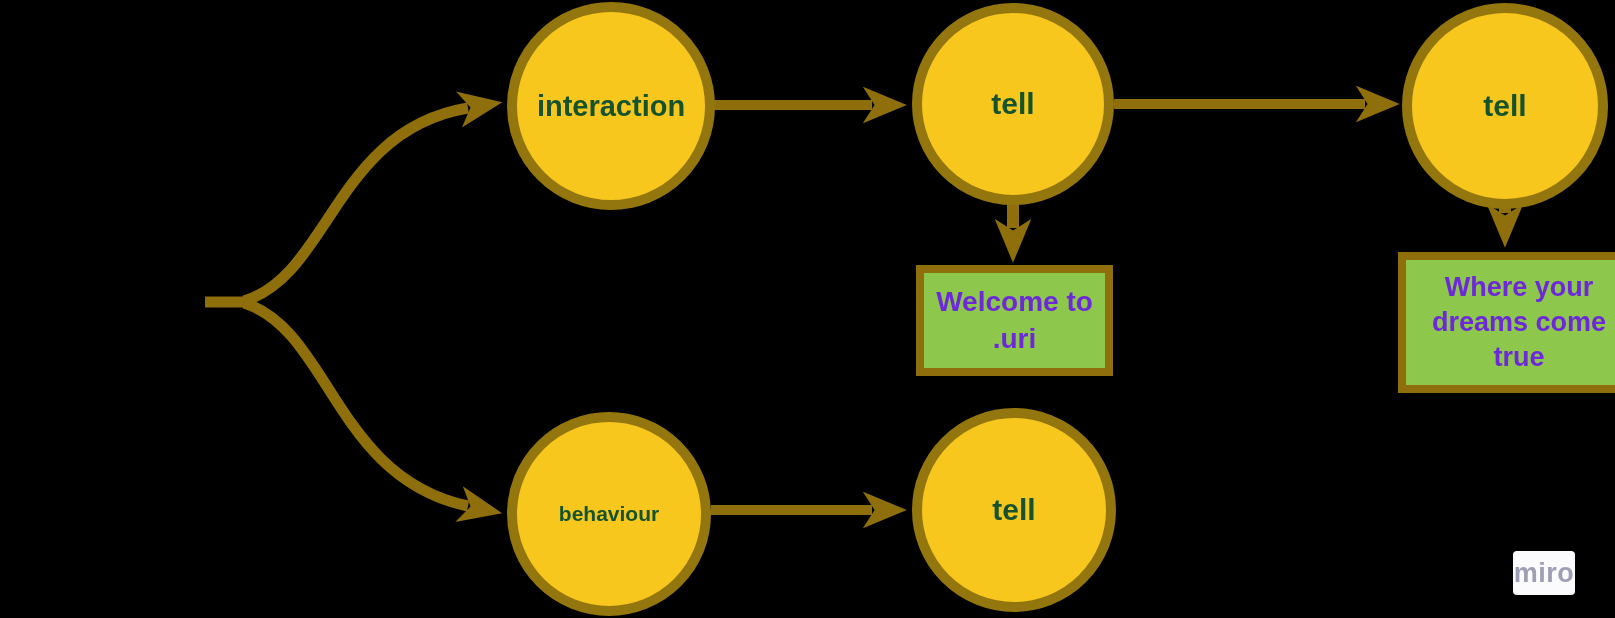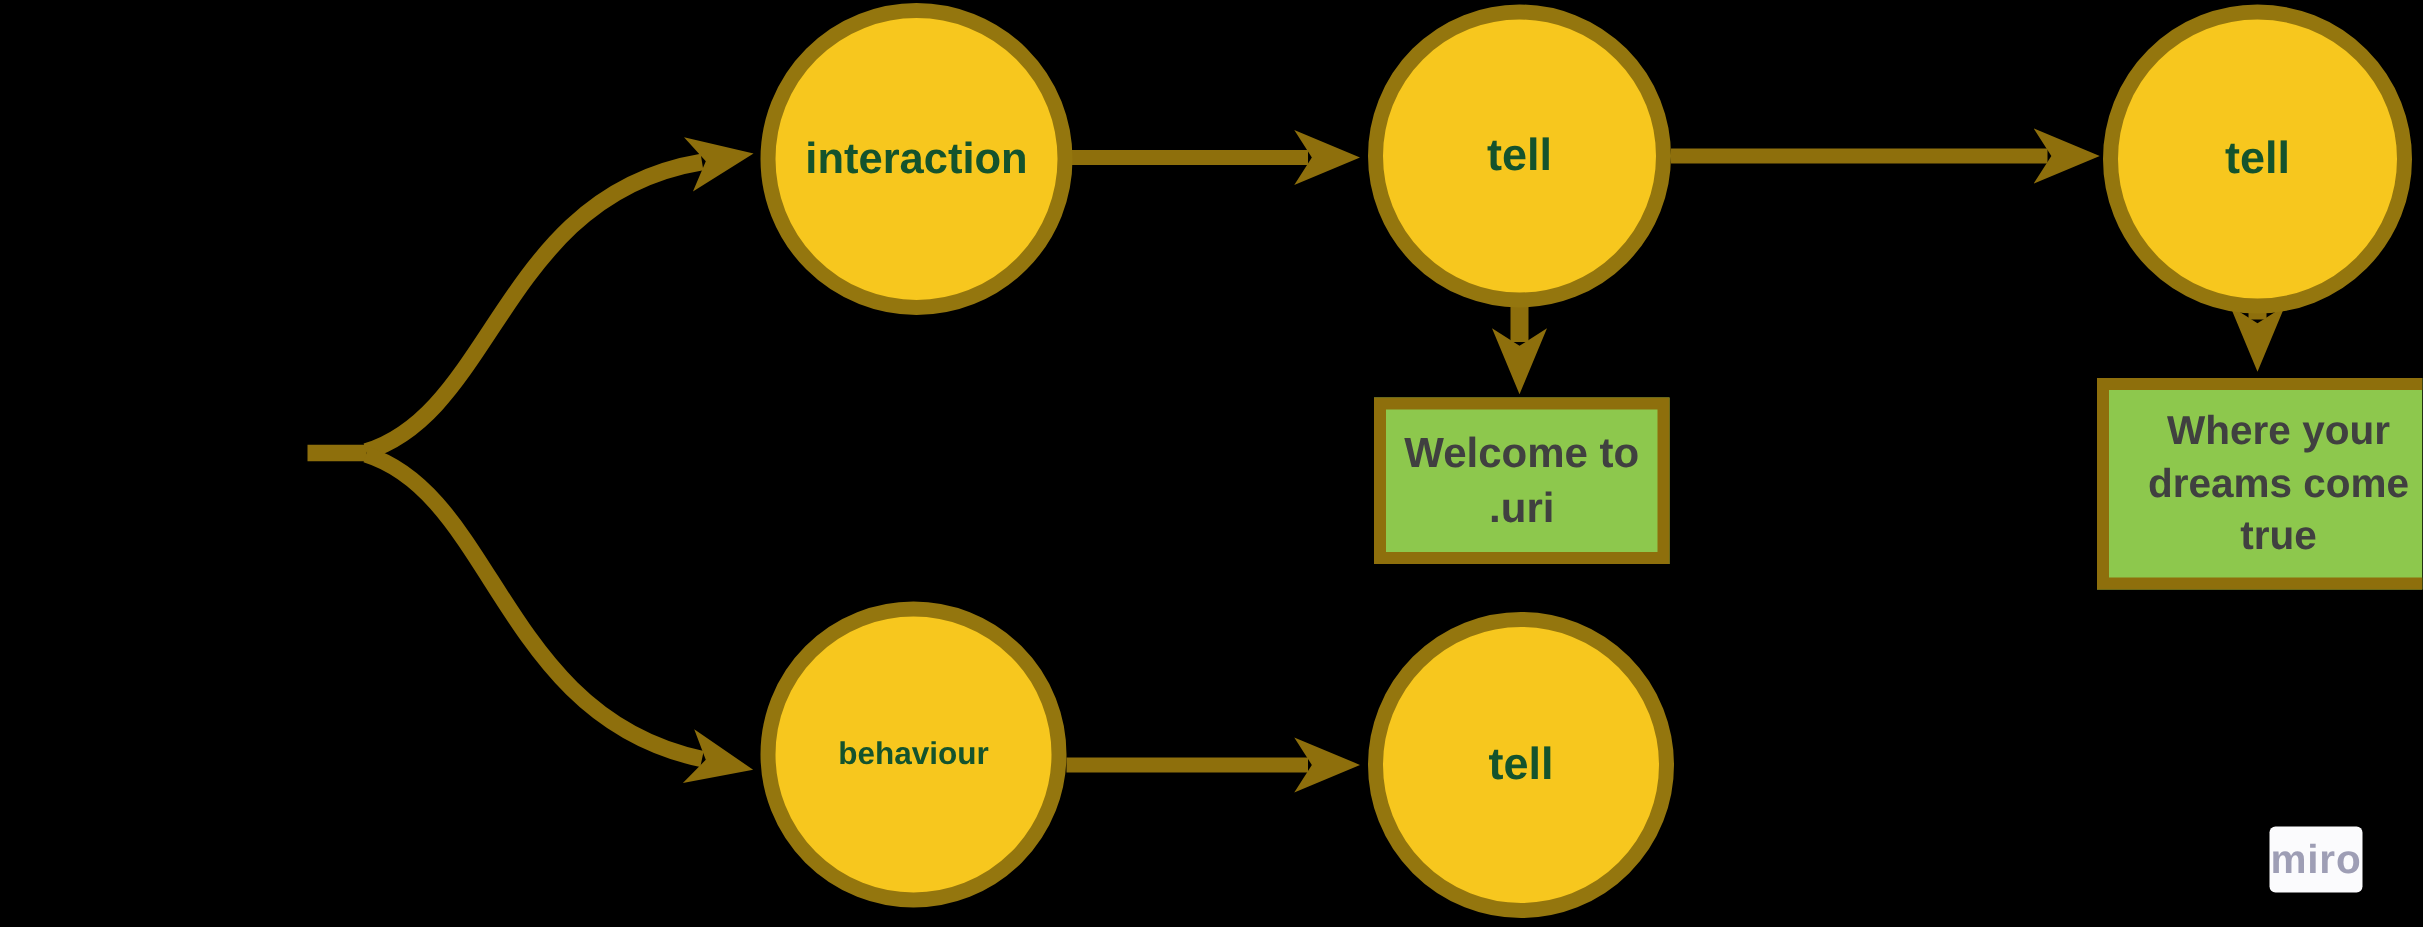--- a/index.html
+++ b/index.html
@@ -34,32 +34,32 @@
     text-align: center;
     color: #14532d;
     font-weight: 700;
   }
   .node .label { width: 100%; padding: 0 14px; }
   .node-tree-root   { left: 5px;    top: 198px; width: 206px; height: 206px; font-size: 44px; line-height: 1.38; }
   .node-tree-root .label { padding: 0 22px; }
   .node-interaction { left: 507px;  top: 2px;   width: 208px; height: 208px; font-size: 29px; }
   .node-tell-1      { left: 912px;  top: 3px;   width: 202px; height: 202px; font-size: 30px; }
   .node-tell-2      { left: 1402px; top: 3px;   width: 206px; height: 206px; font-size: 30px; }
-  .node-behaviour   { left: 507px;  top: 401px; width: 204px; height: 204px; font-size: 21px; }
+  .node-behaviour   { left: 507px;  top: 412px; width: 204px; height: 204px; font-size: 21px; }
   .node-tell-3      { left: 912px;  top: 408px; width: 204px; height: 204px; font-size: 30px; }
   .leaf {
     position: absolute;
     box-sizing: border-box;
     background: #8DC84D;
     border: 8px solid #8E6F0C;
     display: flex;
     align-items: center;
     justify-content: center;
     text-align: center;
-    color: #404040;
+    color: #6d28d9;
     font-weight: 700;
   }
   .leaf .label { width: 100%; padding: 0 8px; }
   .leaf-welcome { left: 916px;  top: 265px; width: 197px; height: 111px; font-size: 28px; line-height: 1.32; }
   .leaf-dreams  { left: 1398px; top: 252px; width: 242px; height: 141px; font-size: 27px; line-height: 1.3; }
   .watermark {
     position: absolute;
     left: 1513px;
     top: 551px;
     width: 62px;

